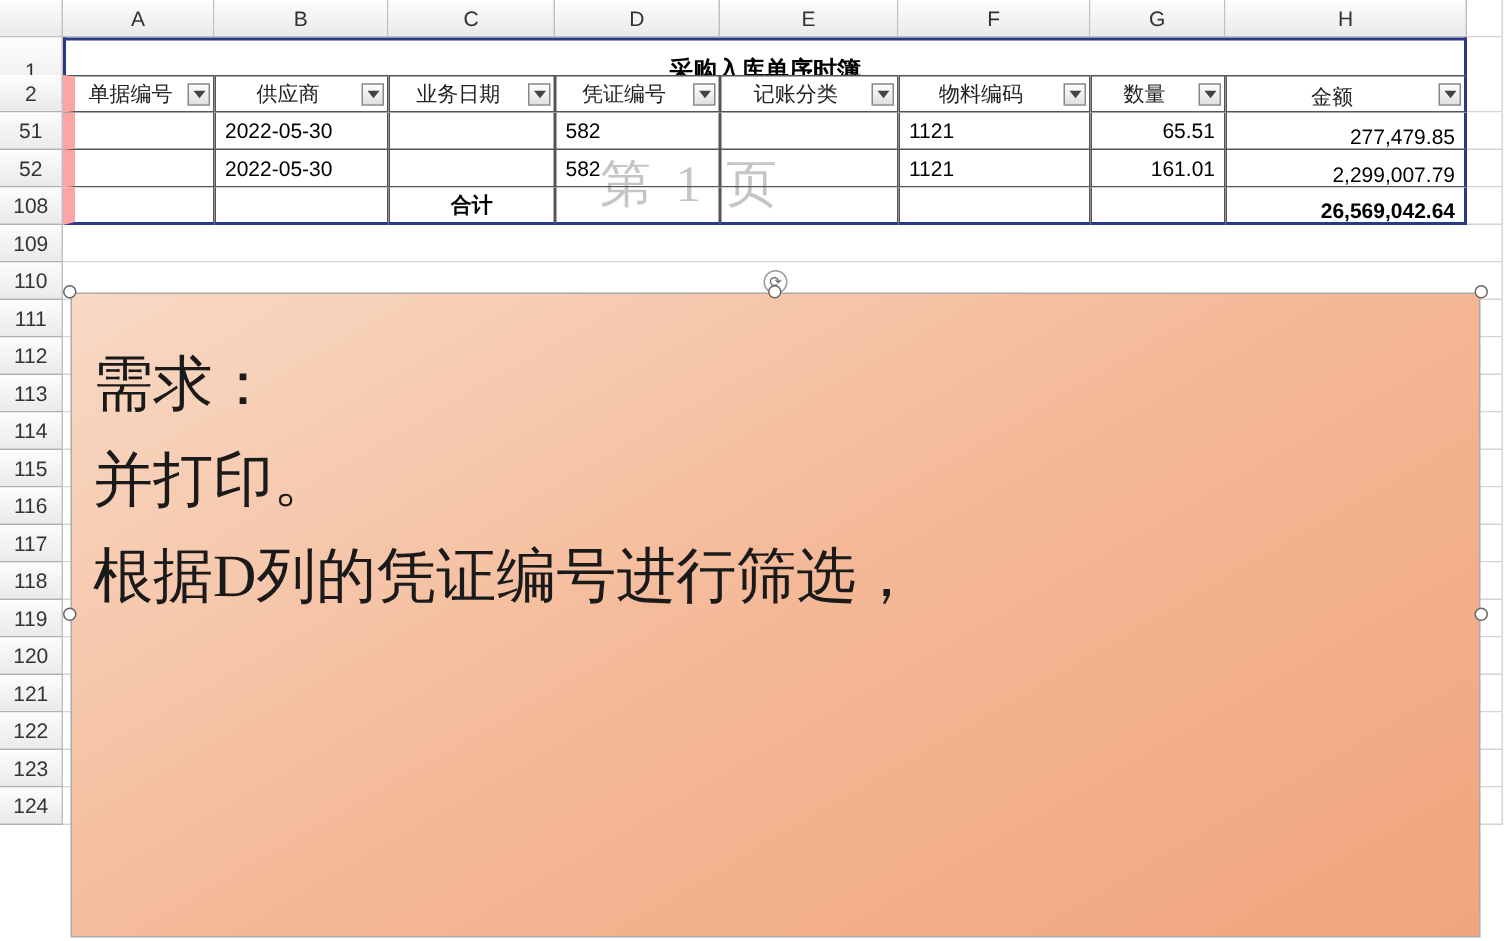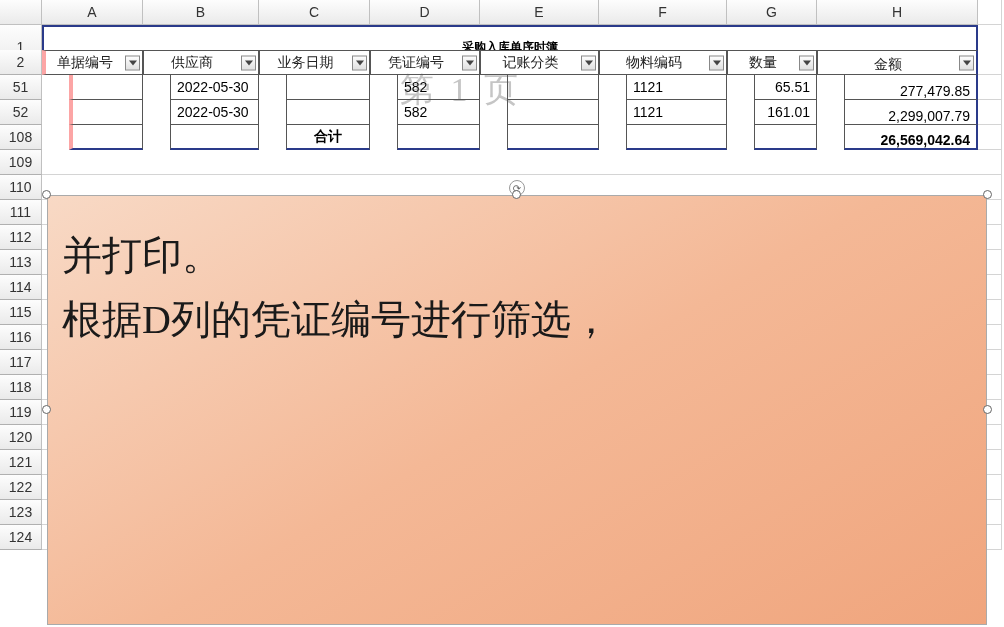--- a/index.html
+++ b/index.html
@@ -44,21 +44,21 @@
     }
     .title-row {
       grid-column: 2 / 10;
       border: 2px solid #2a3a8a;
       border-bottom: 1px solid #555;
       background: #fff;
       display: flex;
       align-items: center;
       justify-content: center;
       font-weight: bold;
-      font-size: 12px;
+      font-size: 16px;
       height: 44px;
     }
     .filter-header {
       border: 1px solid #555;
       background: #fff;
       display: flex;
       align-items: center;
       justify-content: center;
       position: relative;
       font-size: 14px;
@@ -88,26 +88,25 @@
       border-top: 5px solid #444;
     }
     .data-cell {
       border: 1px solid #555;
       border-top: none;
       background: #fff;
       display: flex;
       align-items: center;
       padding: 0 6px;
       font-size: 14px;
-      margin-left: 27px;
     }
     .data-cell.right { justify-content: flex-end; }
     .data-cell.center { justify-content: center; }
     .data-cell.bold { font-weight: bold; }
-    .row-border-left { border-left: 4px solid #fca5a5; }
+    .row-border-left { border-left: 8px solid #fca5a5; }
     .row-border-right { border-right: 2px solid #2a3a8a; align-items: flex-end; }
     .row-border-bottom { border-bottom: 2px solid #2a3a8a; }
     .blank-cell {
       border-right: 1px solid #d4d4d4;
       border-bottom: 1px solid #d4d4d4;
       background: #fff;
     }
     .text-box-container {
       position: absolute;
       left: 47px;
@@ -129,21 +128,21 @@
     .sel-handle {
       position: absolute;
       width: 9px; height: 9px;
       background: #fff;
       border: 1px solid #666;
       border-radius: 50%;
     }
     .watermark {
       position: absolute;
       left: 400px;
-      top: 67px;
+      top: 100px;
       font-size: 34px;
       color: rgba(90,90,90,0.35);
       font-family: "SimSun", serif;
       pointer-events: none;
       letter-spacing: 4px;
     }
     .rotate-handle {
       position: absolute;
       left: 50%; top: -15px;
       width: 16px; height: 16px;
@@ -279,20 +278,21 @@
     <div class="blank-cell" style="grid-column:2/11"></div>
   <div class="row-header">124</div>
     <div class="blank-cell" style="grid-column:2/11"></div>
 </div>
 
 <div class="watermark">第 1 页</div>
 
 <div class="text-box-container">
   <div class="rotate-handle">⟳</div>
   <div class="text-box">
+    <span class="req-line">需求：</span>
     <span class="req-line">并打印。</span>
     <span class="req-line">根据D列的凭证编号进行筛选，</span>
   </div>
   <div class="sel-handle" style="left:-5px;top:-5px"></div>
   <div class="sel-handle" style="left:50%;top:-5px;margin-left:-5px"></div>
   <div class="sel-handle" style="right:-5px;top:-5px"></div>
   <div class="sel-handle" style="left:-5px;top:50%;margin-top:-5px"></div>
   <div class="sel-handle" style="right:-5px;top:50%;margin-top:-5px"></div>
 </div>
 

